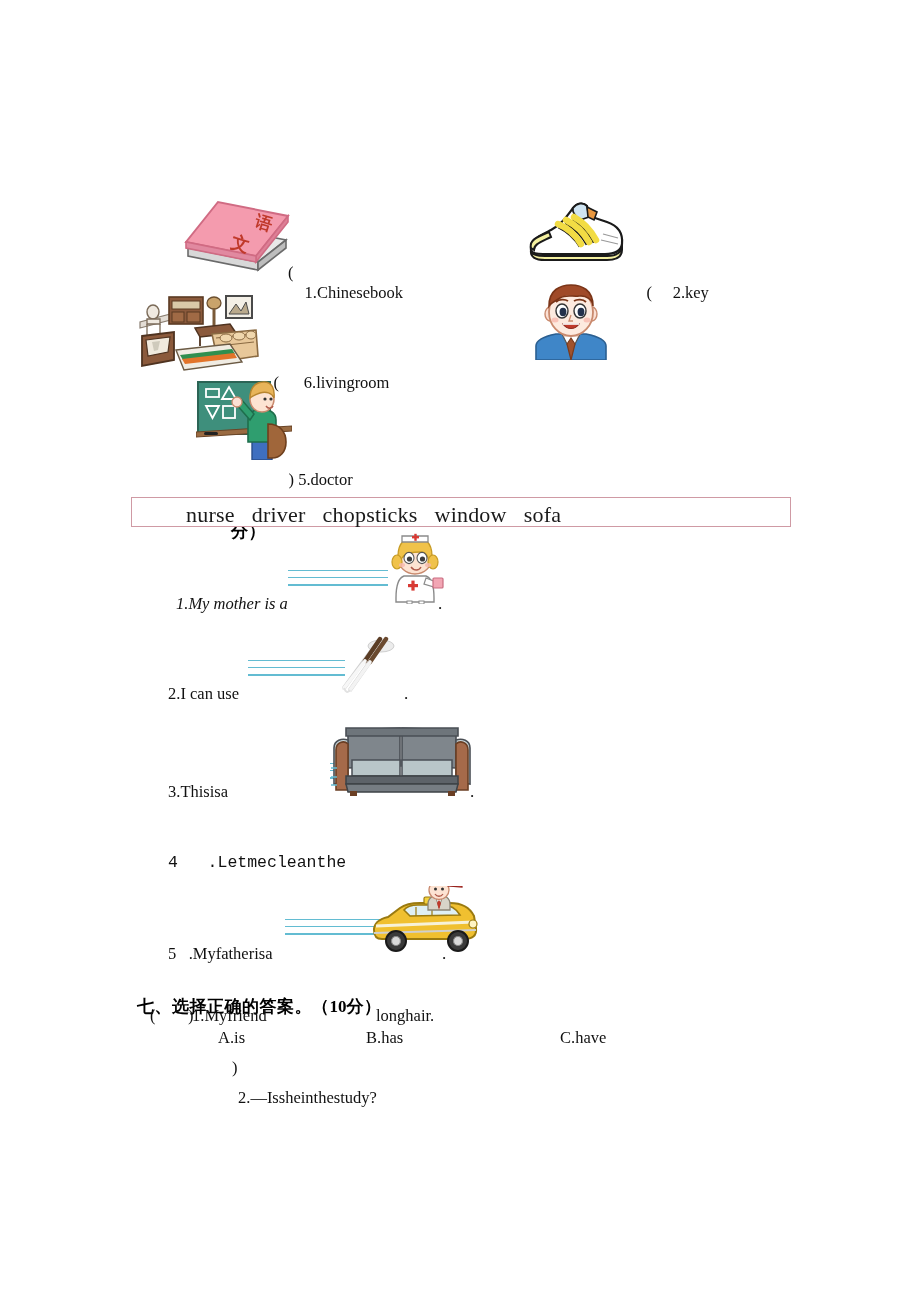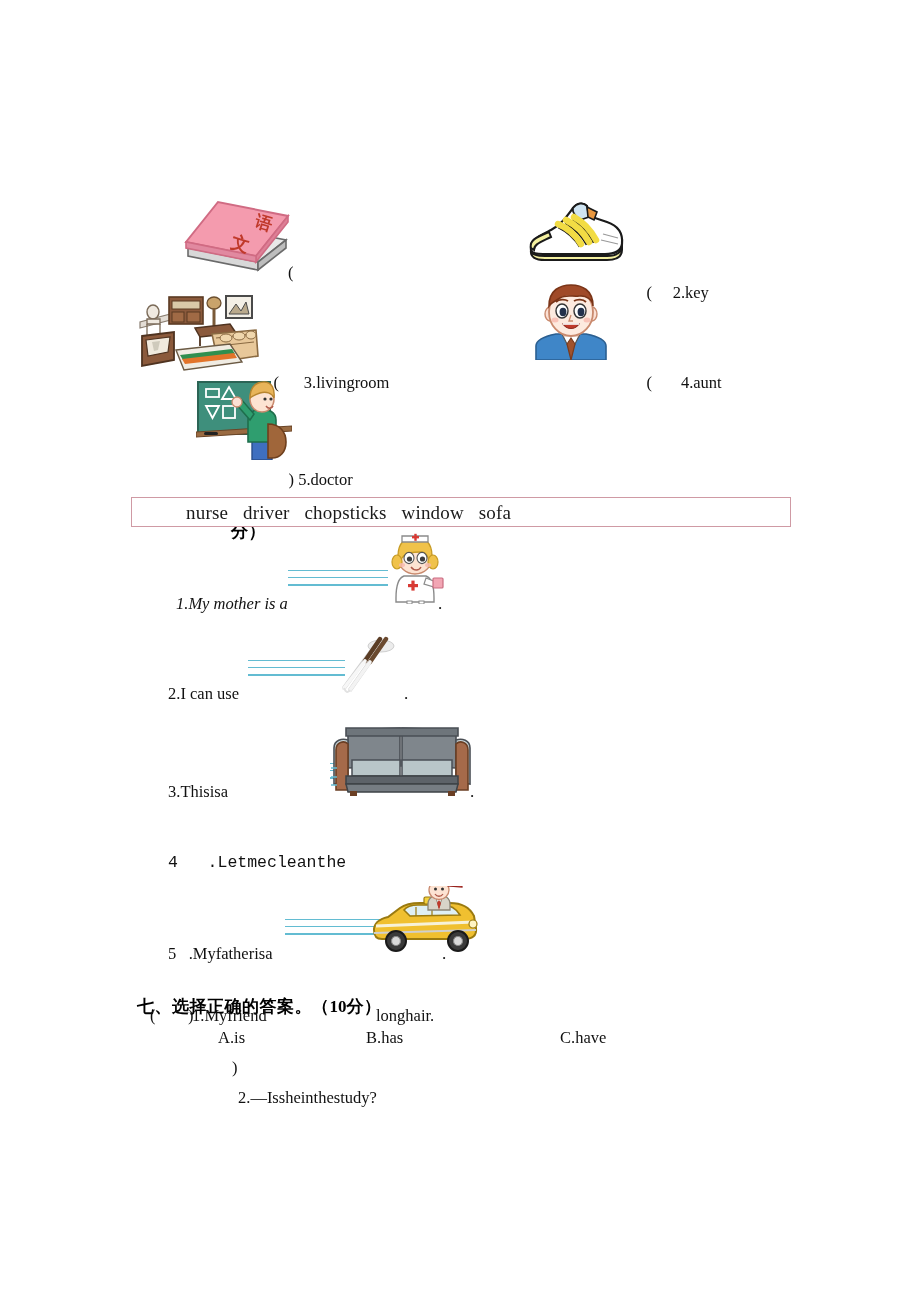--- a/index.html
+++ b/index.html
@@ -29,21 +29,21 @@
   .wordbank {
     position: absolute;
     left: 131px; top: 497px;
     width: 660px; height: 30px;
     border: 1.5px solid #cf9aa4;
     background: #ffffff;
   }
   .wordbank-words {
     position: absolute;
     left: 186px; top: 502px;
-    font-size: 19px;
+    font-size: 22px;
     letter-spacing: .2px;
     white-space: pre;
   }
 
   
   .blank { position: absolute; }
   .blank i {
     display: block;
     height: 0; border: 0;
     border-top: 1.6px solid #63bcd2;
@@ -75,20 +75,23 @@
         <path d="M8 52 L78 66 L110 26 L40 12 Z" fill="#f49bae" stroke="#d06b83" stroke-width="2"></path>
         <path d="M78 66 L78 72 L110 32 L110 26 Z" fill="#de7f96" stroke="#d06b83" stroke-width="1.6"></path>
         <path d="M8 52 L8 58 L78 72 L78 66 Z" fill="#e189a0" stroke="#d06b83" stroke-width="1.6"></path>
 
         <text x="76" y="36" font-family="DejaVu Sans, sans-serif" font-size="17" font-weight="700" fill="#c0392b" transform="rotate(17 76 36)">语</text>
         <text x="52" y="57" font-family="DejaVu Sans, sans-serif" font-size="18" font-weight="700" fill="#c0392b" transform="rotate(17 52 57)">文</text>
       </g>
     </svg>
   </div>
 
+  <div class="abs en q-label" style="left:288px; top:263px;">
+    <span>1.Chinesebook</span>
+  </div>
   <div class="abs en q-label" style="left:288px; top:263px;">(&nbsp;&nbsp;&nbsp;&nbsp;&nbsp;&nbsp;&nbsp;</div>
 
   <div class="pic" style="left:525px; top:196px; width:102px; height:70px;">
     <svg width="102" height="70" viewBox="0 0 102 70">
       <path d="M6 54 C4 44 14 40 26 34 C36 29 42 20 48 12 C52 7 58 6 62 10 L64 20 L82 26 C94 30 98 38 97 48 C96 55 90 58 80 58 L18 58 C10 58 7 57 6 54 Z" fill="#ffffff" stroke="#1a1a1a" stroke-width="2.2"></path>
 
       <path d="M48 12 C52 7 58 6 62 10 L64 21 L55 24 C50 20 47 16 48 12 Z" fill="#cfe4f2" stroke="#1a1a1a" stroke-width="1.8"></path>
       <path d="M62 11 L72 16 L69 24 L63 21 Z" fill="#e8973f" stroke="#1a1a1a" stroke-width="1.6"></path>
 
       <path d="M34 30 C42 34 50 40 56 50" stroke="#1a1a1a" stroke-width="5" fill="none"></path>
@@ -143,21 +146,21 @@
       <ellipse cx="101" cy="48" rx="6" ry="4" fill="#f0d7ad" stroke="#8a6a42" stroke-width="1"></ellipse>
       <ellipse cx="113" cy="47" rx="5" ry="4" fill="#f0d7ad" stroke="#8a6a42" stroke-width="1"></ellipse>
 
       <path d="M38 62 L92 56 L104 74 L46 82 Z" fill="#f0ece3" stroke="#6b5a44" stroke-width="1.4"></path>
       <path d="M42 67 L94 61 L97 66 L45 72 Z" fill="#2f8f4f"></path>
       <path d="M44 71 L96 65 L99 70 L47 76 Z" fill="#e2742a"></path>
     </svg>
   </div>
 
   <div class="abs en q-label" style="left:257px; top:353px;">
-    <span>(&nbsp;&nbsp;&nbsp;&nbsp;&nbsp;&nbsp;</span><span>3.livingroom</span>
+    <span>(&nbsp;&nbsp;&nbsp;&nbsp;&nbsp;&nbsp;</span><span>6.livingroom</span>
   </div>
 
   <div class="pic" style="left:532px; top:282px; width:78px; height:78px;">
     <svg width="78" height="78" viewBox="0 0 78 78">
       <rect x="0" y="0" width="78" height="78" fill="#ffffff"></rect>
 
       <path d="M4 78 L4 64 C4 58 14 54 24 52 L54 52 C64 54 74 58 74 64 L74 78 Z" fill="#3f86c8" stroke="#2b5f91" stroke-width="1.6"></path>
 
       <path d="M30 52 L39 70 L48 52 L42 50 L36 50 Z" fill="#ffffff" stroke="#555" stroke-width="1.2"></path>
 
@@ -183,23 +186,20 @@
       <path d="M39 33 L37 39 L41 39" stroke="#c98a6e" stroke-width="1.3" fill="none"></path>
 
       <path d="M31 42 C35 48 43 48 47 42 Z" fill="#c0392b" stroke="#8d2a1e" stroke-width="1.2"></path>
       <path d="M31 42 L47 42" stroke="#ffffff" stroke-width="1.6"></path>
 
       <ellipse cx="23" cy="38" rx="3.5" ry="2.5" fill="#f7b9ae" opacity=".8"></ellipse>
       <ellipse cx="55" cy="38" rx="3.5" ry="2.5" fill="#f7b9ae" opacity=".8"></ellipse>
     </svg>
   </div>
 
-  <div class="abs en q-label" style="left:630px; top:353px;">
-    <span>(&nbsp;&nbsp;&nbsp;&nbsp;&nbsp;&nbsp;&nbsp;</span><span>4.aunt</span>
-  </div>
 
   <div class="pic" style="left:196px; top:380px; width:96px; height:80px;">
     <svg width="96" height="80" viewBox="0 0 96 80">
 
       <rect x="2" y="2" width="72" height="52" fill="#3e8f7c" stroke="#2b6455" stroke-width="2"></rect>
 
       <rect x="10" y="9" width="13" height="8" fill="none" stroke="#ffffff" stroke-width="1.8"></rect>
       <path d="M33 7 L40 19 L26 19 Z" fill="none" stroke="#ffffff" stroke-width="1.8"></path>
       <path d="M10 26 L23 26 L16.5 38 Z" fill="none" stroke="#ffffff" stroke-width="1.8"></path>
       <rect x="27" y="26" width="12" height="12" fill="none" stroke="#ffffff" stroke-width="1.8"></rect>

